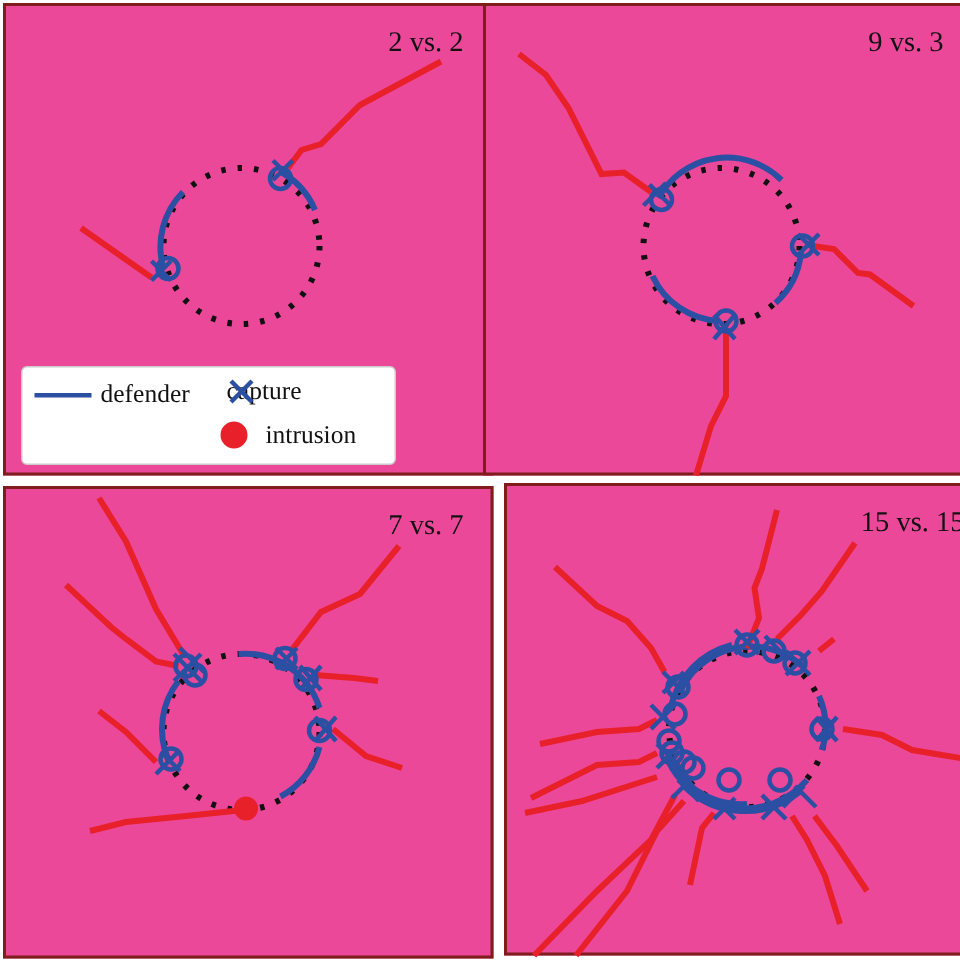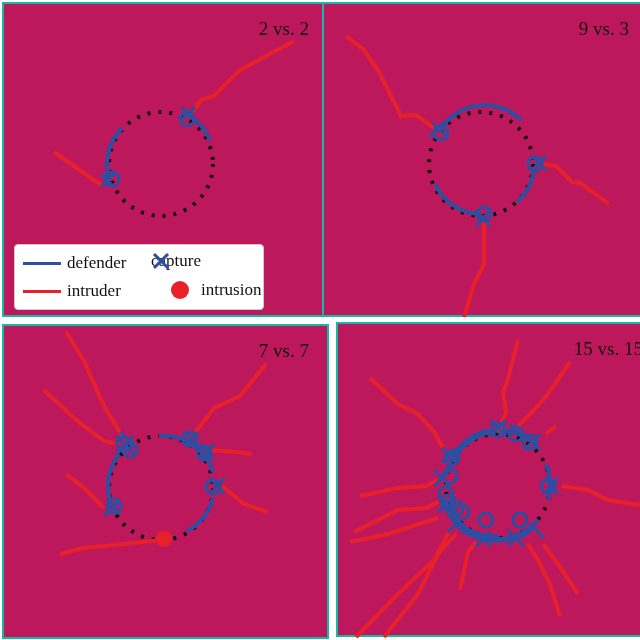--- a/index.html
+++ b/index.html
@@ -1,19 +1,19 @@
 <!DOCTYPE html>
 <html><head>
 <meta charset="utf-8">
 <style>
   html, body { margin:0; padding:0; background:#ffffff; }
   body { width:640px; height:640px; position:relative; overflow:hidden;
          font-family:"Liberation Serif","DejaVu Serif",serif; }
   .panel { position:absolute; width:327px; height:315px; box-sizing:border-box;
-           border:2px solid #14b8a6; background:#be185d; }
+           border:2px solid #7f1d1d; background:#ec4899; }
   .panel svg { position:absolute; left:0; top:0; }
   .ptitle { position:absolute; top:14px; right:18px; font-size:19px; color:#111; }
   .legend { position:absolute; left:10px; top:240px; width:250px; height:66px;
             border:1px solid #cccccc; border-radius:4px; background:#fff; box-sizing:border-box; }
   .leg-item { position:absolute; font-size:17px; color:#111; display:flex; align-items:center; }
   .leg-line { width:38px; height:3px; margin-right:6px; }
   .leg-x { width:20px; height:20px; margin-right:10px; }
   .leg-dot { width:18px; height:18px; border-radius:50%; margin-right:12px; }
 </style>
 </head>
@@ -43,25 +43,21 @@
       <div class="leg-line" style="background:#2a4fa3"></div>
       <span>defender</span>
     </div>
     <div class="leg-item" style="left:136px;top:6px;">
       <svg class="leg-x" viewBox="0 0 20 20">
           <line x1="3" y1="3" x2="17" y2="17" stroke="#2a4fa3" stroke-width="3"></line>
           <line x1="3" y1="17" x2="17" y2="3" stroke="#2a4fa3" stroke-width="3"></line>
         </svg>
       <span>capture</span>
     </div>
-    <div class="leg-item" style="left:8px;top:36px;">
-      <div class="leg-line" style="background:#e8202a"></div>
-      <span>intruder</span>
-    </div>
-    <div class="leg-item" style="left:156px;top:35px;">
+    <div class="leg-item" style="left:132px;top:35px;">
       <div class="leg-dot" style="background:#e8202a"></div>
       <span>intrusion</span>
     </div>
   </div>
 </div>
 
 <div class="panel" style="left:322px;top:2px;">
   <svg width="315" height="315" viewBox="0 0 315 315">
     <circle cx="157" cy="160" r="52" fill="none" stroke="#111" stroke-width="4" stroke-dasharray="3 8"></circle>
     <path d="M115 128 A52 52 0 0 1 197 116" fill="none" stroke="#2a4fa3" stroke-width="4"></path>

